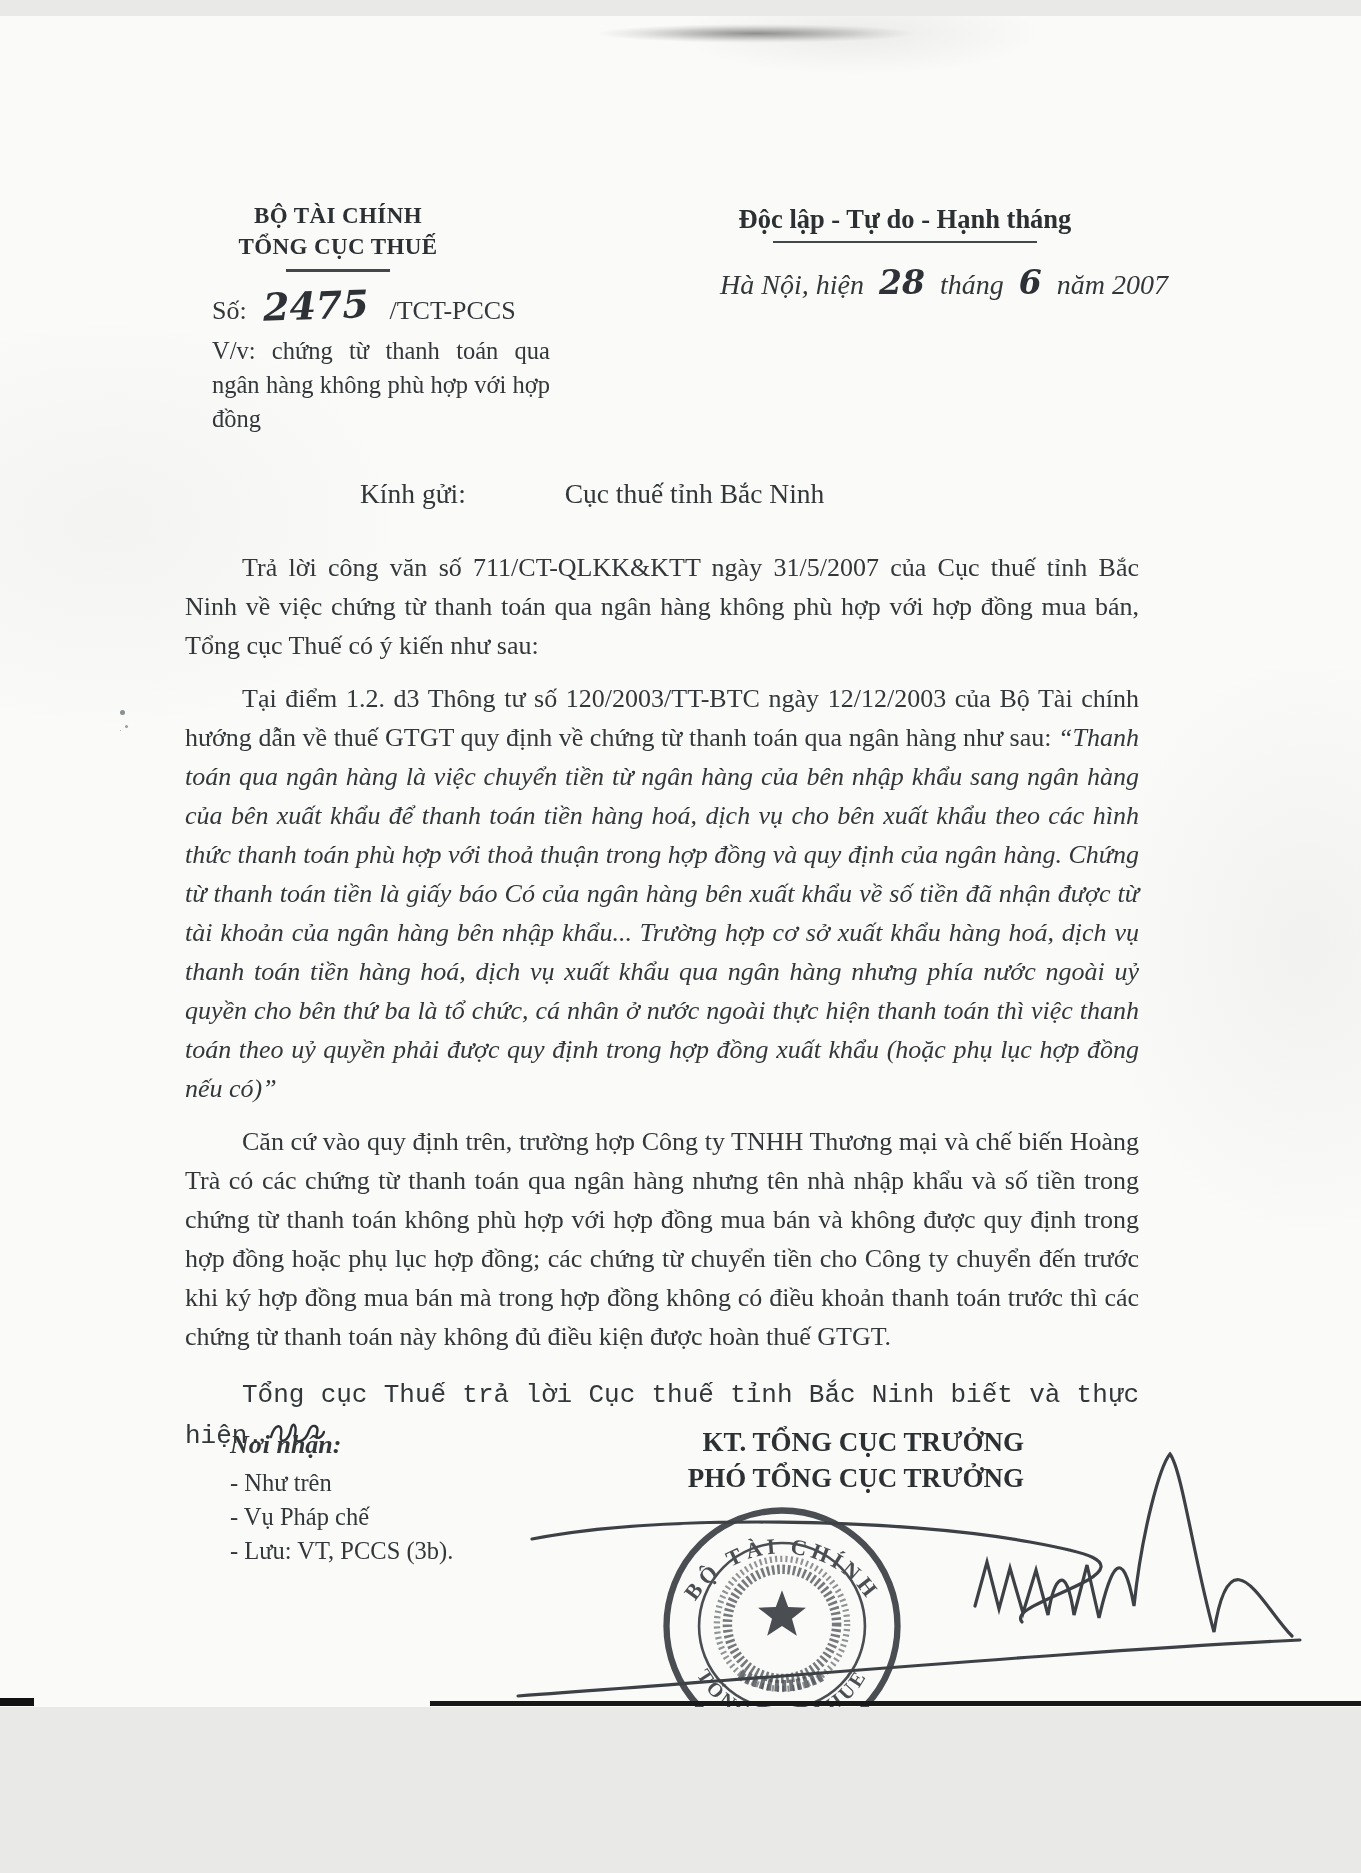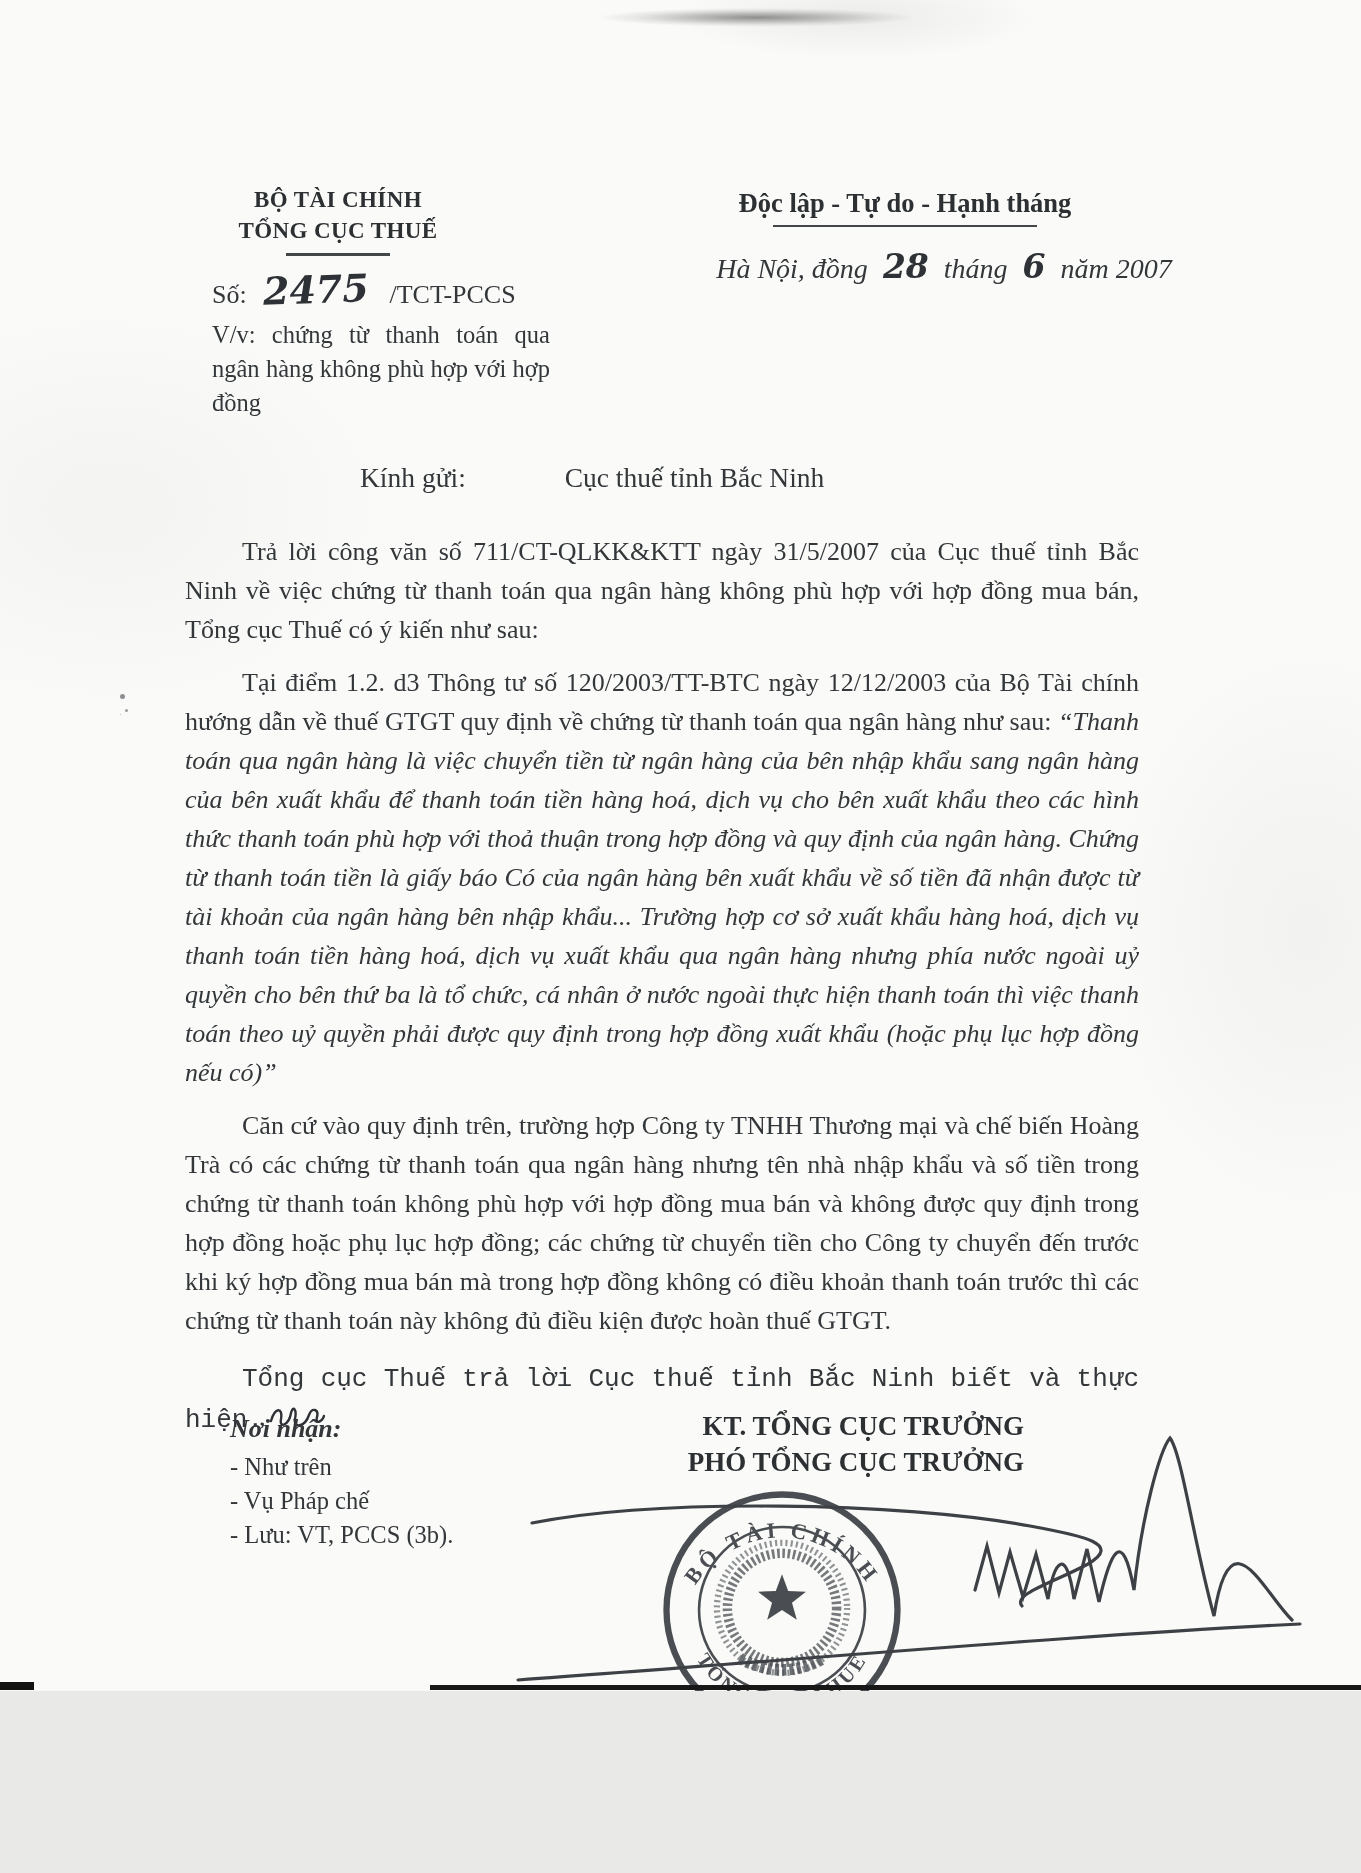--- a/index.html
+++ b/index.html
@@ -1,19 +1,19 @@
 <!DOCTYPE html>
 <html><head>
 <meta charset="utf-8">
 <style>
   html,body{margin:0;padding:0;background:#e9e9e7;}
   .page{
     position:relative;
     width:1361px;height:1691px;
-    margin:0 auto;
+    margin:16px auto;
     background:
       radial-gradient(ellipse 260px 60px at 63% 1%, rgba(110,110,110,.10), transparent 70%),
       radial-gradient(ellipse 420px 300px at 8% 30%, rgba(80,80,80,.04), transparent 70%),
       radial-gradient(ellipse 300px 420px at 96% 55%, rgba(80,80,80,.05), transparent 70%),
       #fafaf8;
     font-family:"Liberation Serif", serif;
     color:#33373a;
     overflow:hidden;
   }
   
@@ -83,21 +83,21 @@
         <span>Số:</span>
         <span class="handwritten hw-number">2475</span>
         <span>/TCT-PCCS</span>
       </div>
       <div class="subject">V/v: chứng từ thanh toán qua ngân hàng không phù hợp với hợp đồng</div>
     </div>
     <div class="h-right">
       <div class="motto2">Độc lập - Tự do - Hạnh tháng</div>
       <div class="motto-underline"></div>
       <div class="place-date">
-        <span>Hà Nội, đồng</span>
+        <span>Hà Nội, hiện</span>
         <span class="handwritten hw-date">28</span>
         <span>tháng</span>
         <span class="handwritten hw-date">6</span>
         <span>năm 2007</span>
       </div>
     </div>
   </div>
 
   <div class="recipient">
     <span class="label">Kính gửi:</span>

